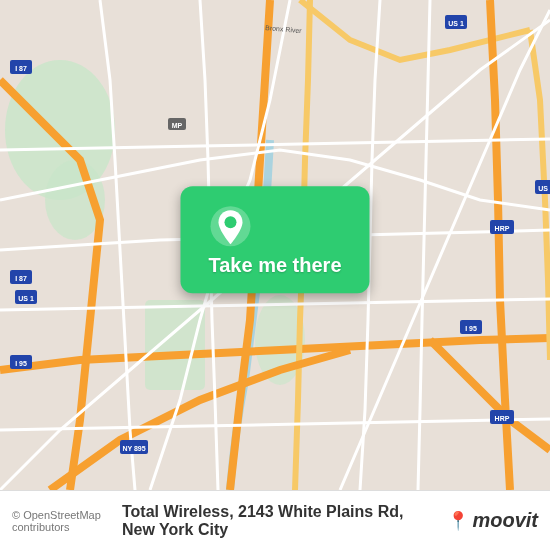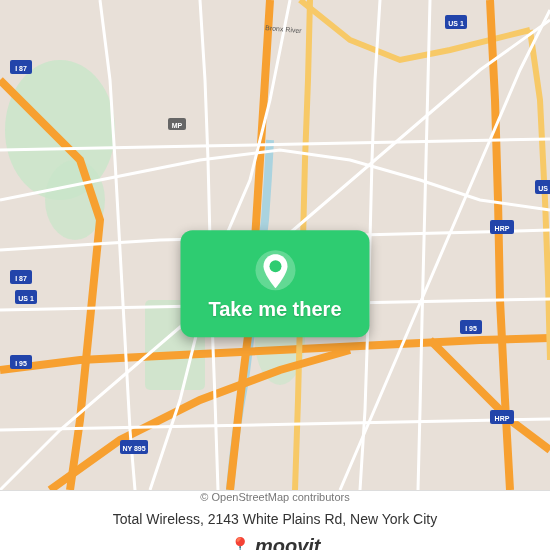--- a/index.html
+++ b/index.html
@@ -28,26 +28,25 @@
     .take-me-there-overlay {
       position: absolute;
       top: 50%;
       left: 50%;
       transform: translate(-50%, -55%);
       background-color: #2ecc71;
       border-radius: 12px;
       padding: 18px 28px 16px 28px;
       display: flex;
       flex-direction: column;
-      align-items: center;
+      align-items: flex-start;
       gap: 6px;
       cursor: pointer;
       box-shadow: 0 4px 12px rgba(0,0,0,0.3);
       min-width: 180px;
-      margin-top: 44px;
     }
 
     .map-pin-icon {
       width: 44px;
       height: 44px;
     }
 
     .take-me-there-label {
       color: white;
       font-size: 20px;
@@ -55,38 +54,37 @@
       white-space: nowrap;
       text-shadow: 0 1px 2px rgba(0,0,0,0.2);
     }
 
     #footer {
       width: 550px;
       height: 60px;
       background: white;
       display: flex;
       align-items: center;
-      padding: 0 28px;
+      padding: 0 12px;
       border-top: 1px solid #ddd;
       gap: 8px;
-      flex-direction: column;
     }
 
     .footer-attribution {
       font-size: 11px;
       color: #777;
       flex: 1;
     }
 
     .footer-address {
-      font-size: 14px;
+      font-size: 16px;
       color: #333;
-      font-weight: 400;
+      font-weight: 700;
       flex: 3;
-      text-align: center;
+      text-align: left;
     }
 
     .moovit-logo {
       display: flex;
       align-items: center;
       gap: 3px;
       flex: 1;
       justify-content: flex-end;
     }
 

